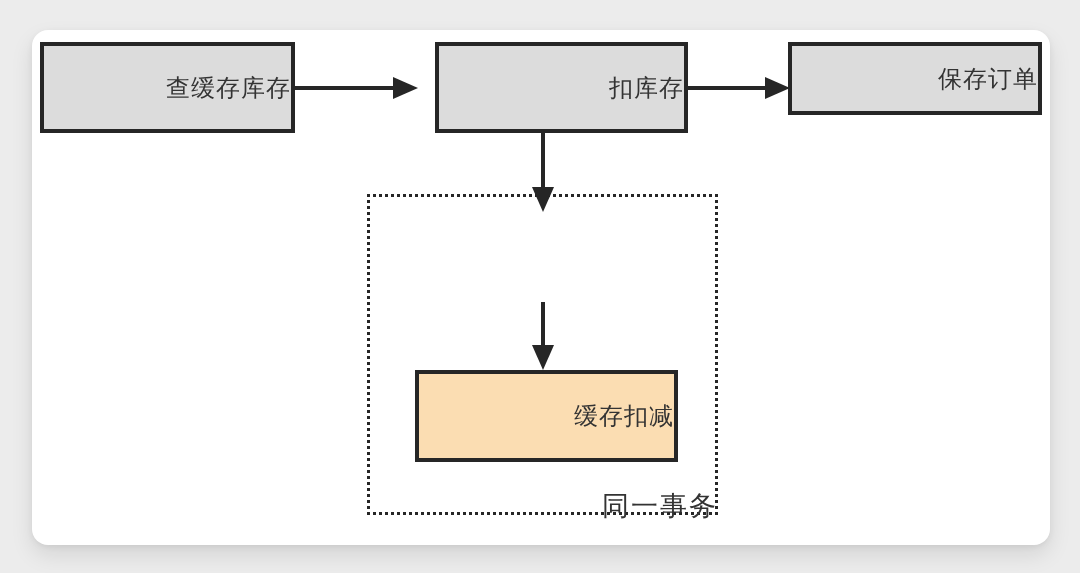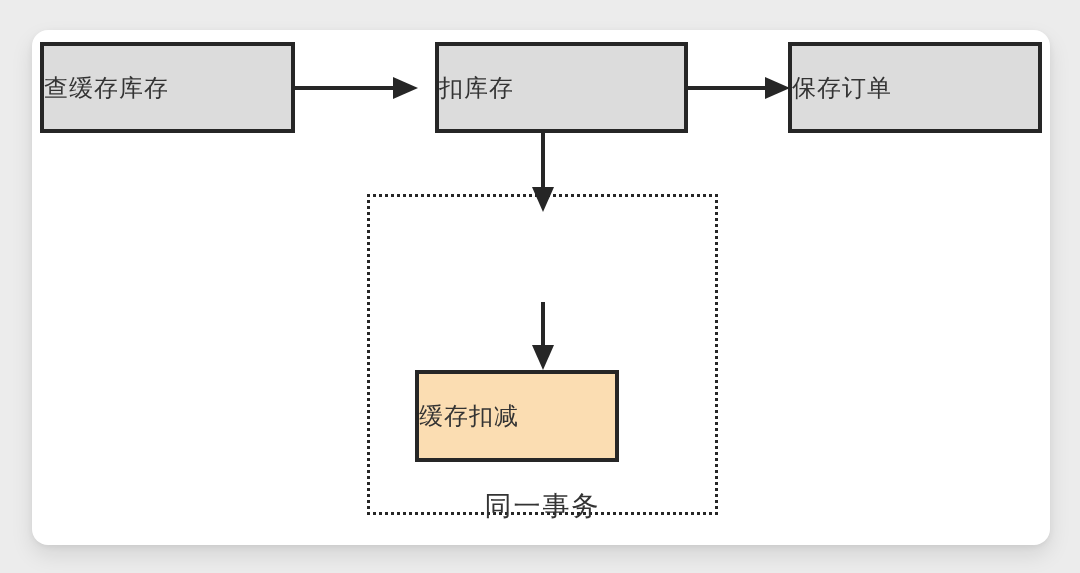--- a/index.html
+++ b/index.html
@@ -25,51 +25,51 @@
     background: #ffffff;
     border-radius: 16px;
     box-shadow: 0 10px 22px rgba(0,0,0,0.10), 0 2px 6px rgba(0,0,0,0.06);
   }
   .node {
     position: absolute;
     box-sizing: border-box;
     border: 4px solid #262626;
     display: flex;
     align-items: center;
-    justify-content: flex-start;
+    justify-content: flex-end;
     font-size: 24px;
     color: #333333;
     letter-spacing: 1px;
     z-index: 3;
   }
   .node--process { background: #dcdcdc; }
   .node--highlight { background: #fbddb2; }
 
   .node--check-cache { left: 8px;   top: 12px;  width: 255px; height: 91px; }
   .node--deduct      { left: 403px; top: 12px;  width: 253px; height: 91px; }
-  .node--save-order  { left: 756px; top: 12px;  width: 254px; height: 91px; }
+  .node--save-order  { left: 756px; top: 12px;  width: 254px; height: 73px; }
   .node--db-deduct   { left: 383px; top: 180px; width: 255px; height: 92px; }
-  .node--cache-deduct{ left: 383px; top: 340px; width: 204px; height: 92px; }
+  .node--cache-deduct{ left: 383px; top: 340px; width: 263px; height: 92px; }
 
   .group-box {
     position: absolute;
     left: 335px;
     top: 164px;
     width: 351px;
     height: 321px;
     box-sizing: border-box;
     border: 3px dotted #262626;
     z-index: 1;
   }
   .group-label {
     position: absolute;
     left: 335px;
     top: 458px;
     width: 351px;
-    text-align: center;
+    text-align: right;
     font-size: 27px;
     color: #333333;
     letter-spacing: 2px;
     z-index: 4;
   }
   svg.arrows {
     position: absolute;
     left: 0;
     top: 0;
     width: 1018px;

